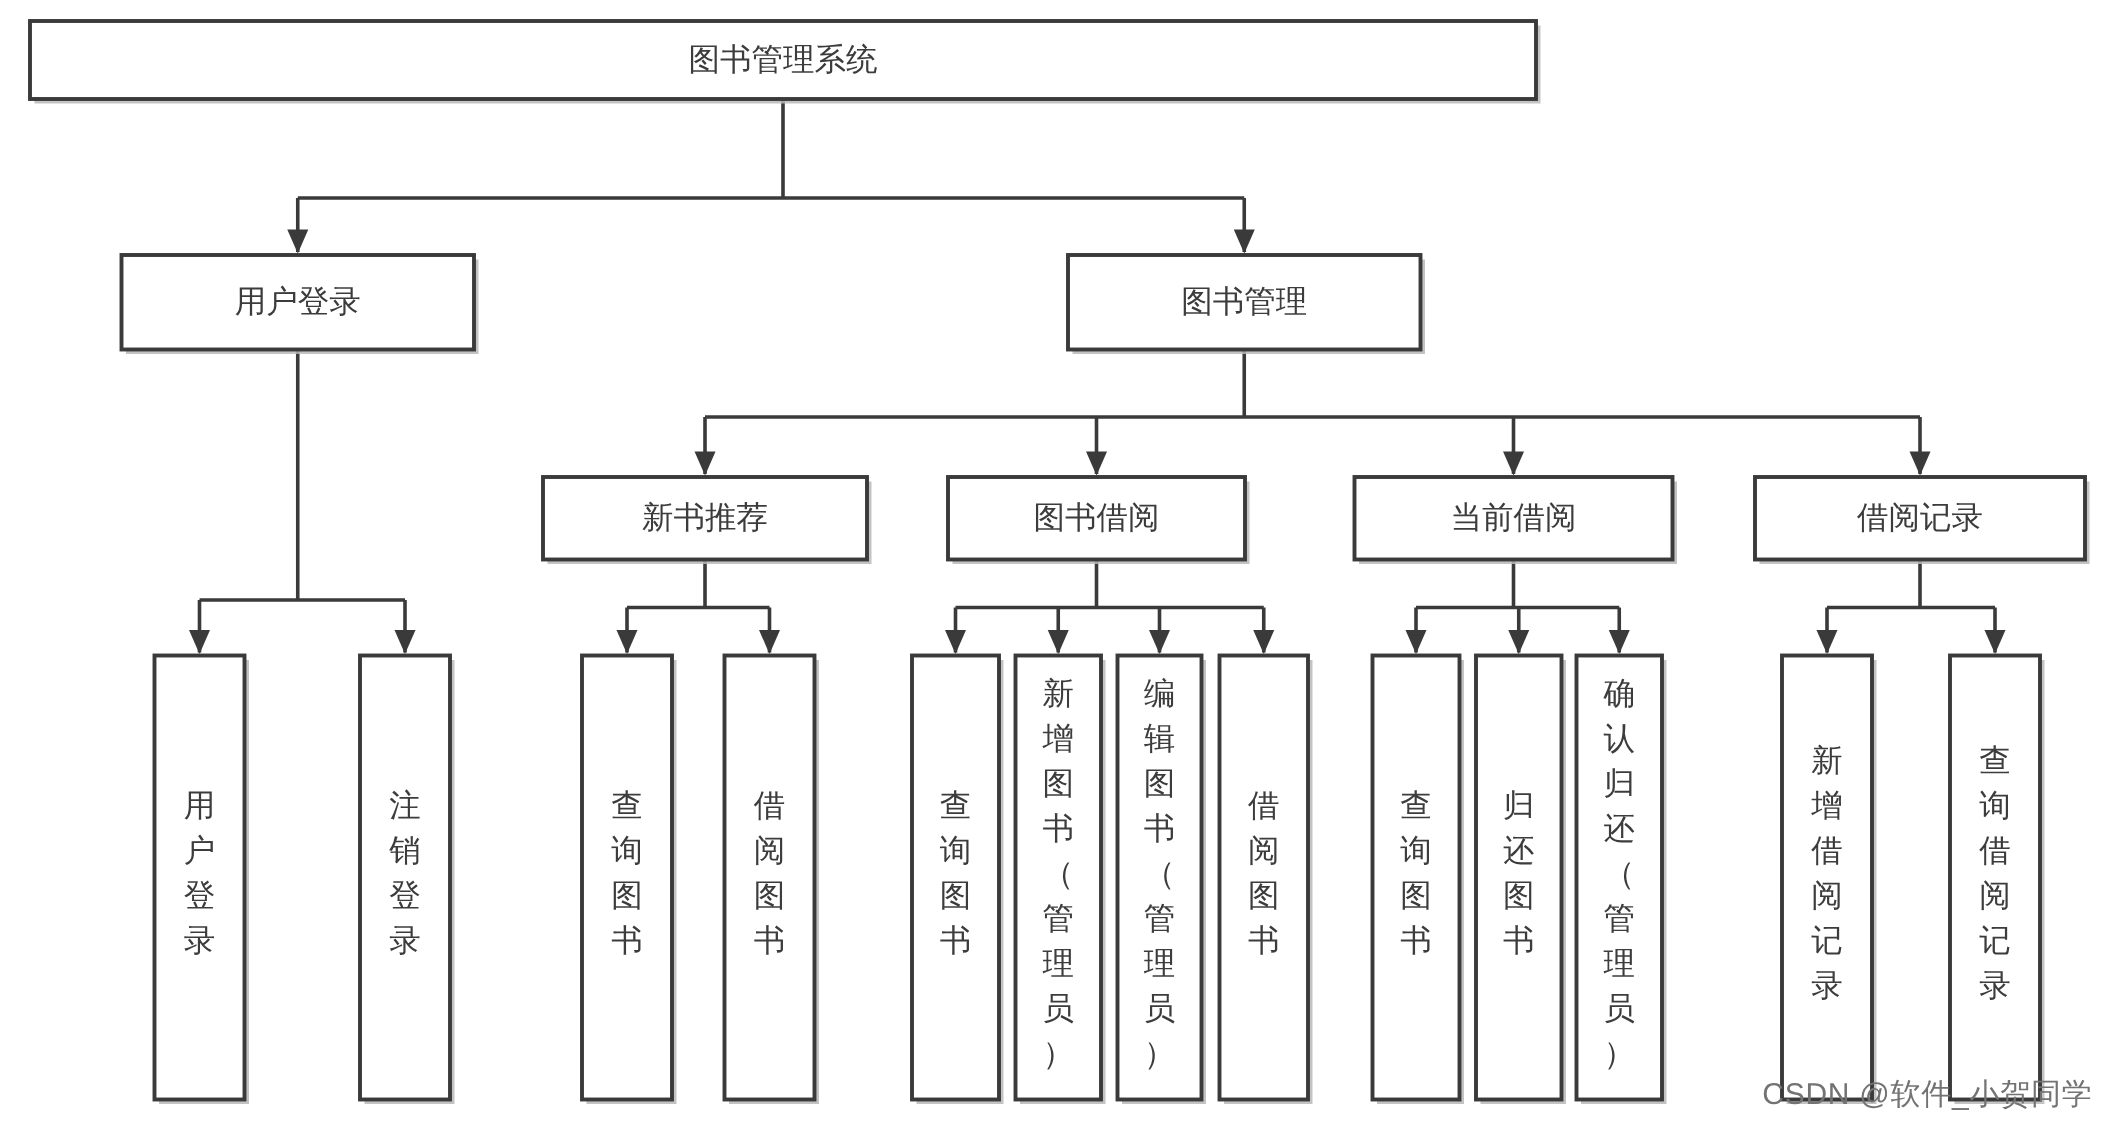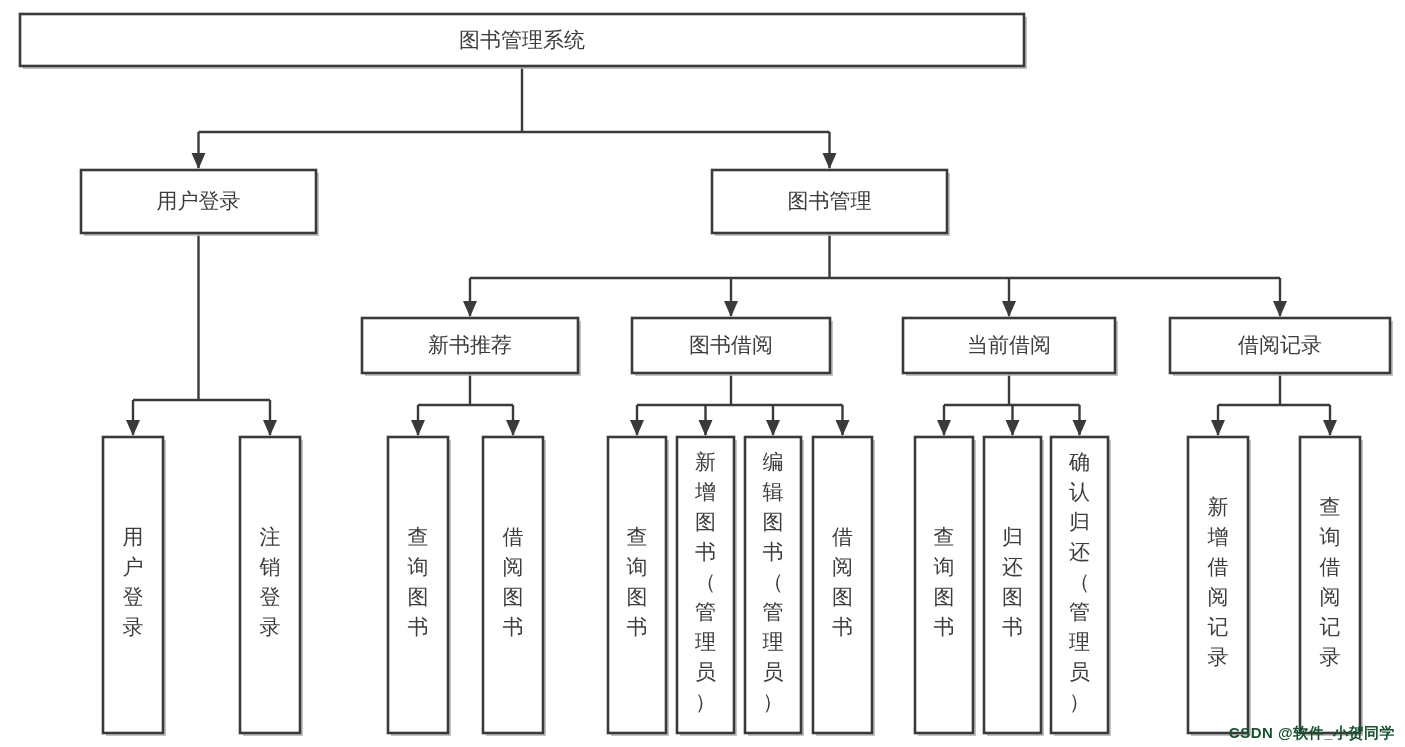--- a/index.html
+++ b/index.html
@@ -48,27 +48,26 @@
     stroke-width: 2.4;
     fill: none;
   }
   .arrow-head {
     fill: #3a3a3a;
   }
   .watermark {
     position: absolute;
     right: 10px;
     bottom: 4px;
-    color: #14532d;
-    font-size: 15px;
+    color: #737373;
+    font-size: 20px;
     font-family: "Liberation Sans", "DejaVu Sans", sans-serif;
     letter-spacing: 0.5px;
     white-space: nowrap;
     pointer-events: none;
-    font-weight: bold;
   }
 </style>
 </head>
 <body>
 
 <svg id="diagram" viewBox="0 0 1405 747">
   <g id="edges">
       <polyline points="522,66 522,132" class="edge-line"></polyline>
       <polyline points="198.5,132 829.5,132" class="edge-line"></polyline>
       <polyline points="198.5,132 198.5,168" class="edge-line"></polyline>

